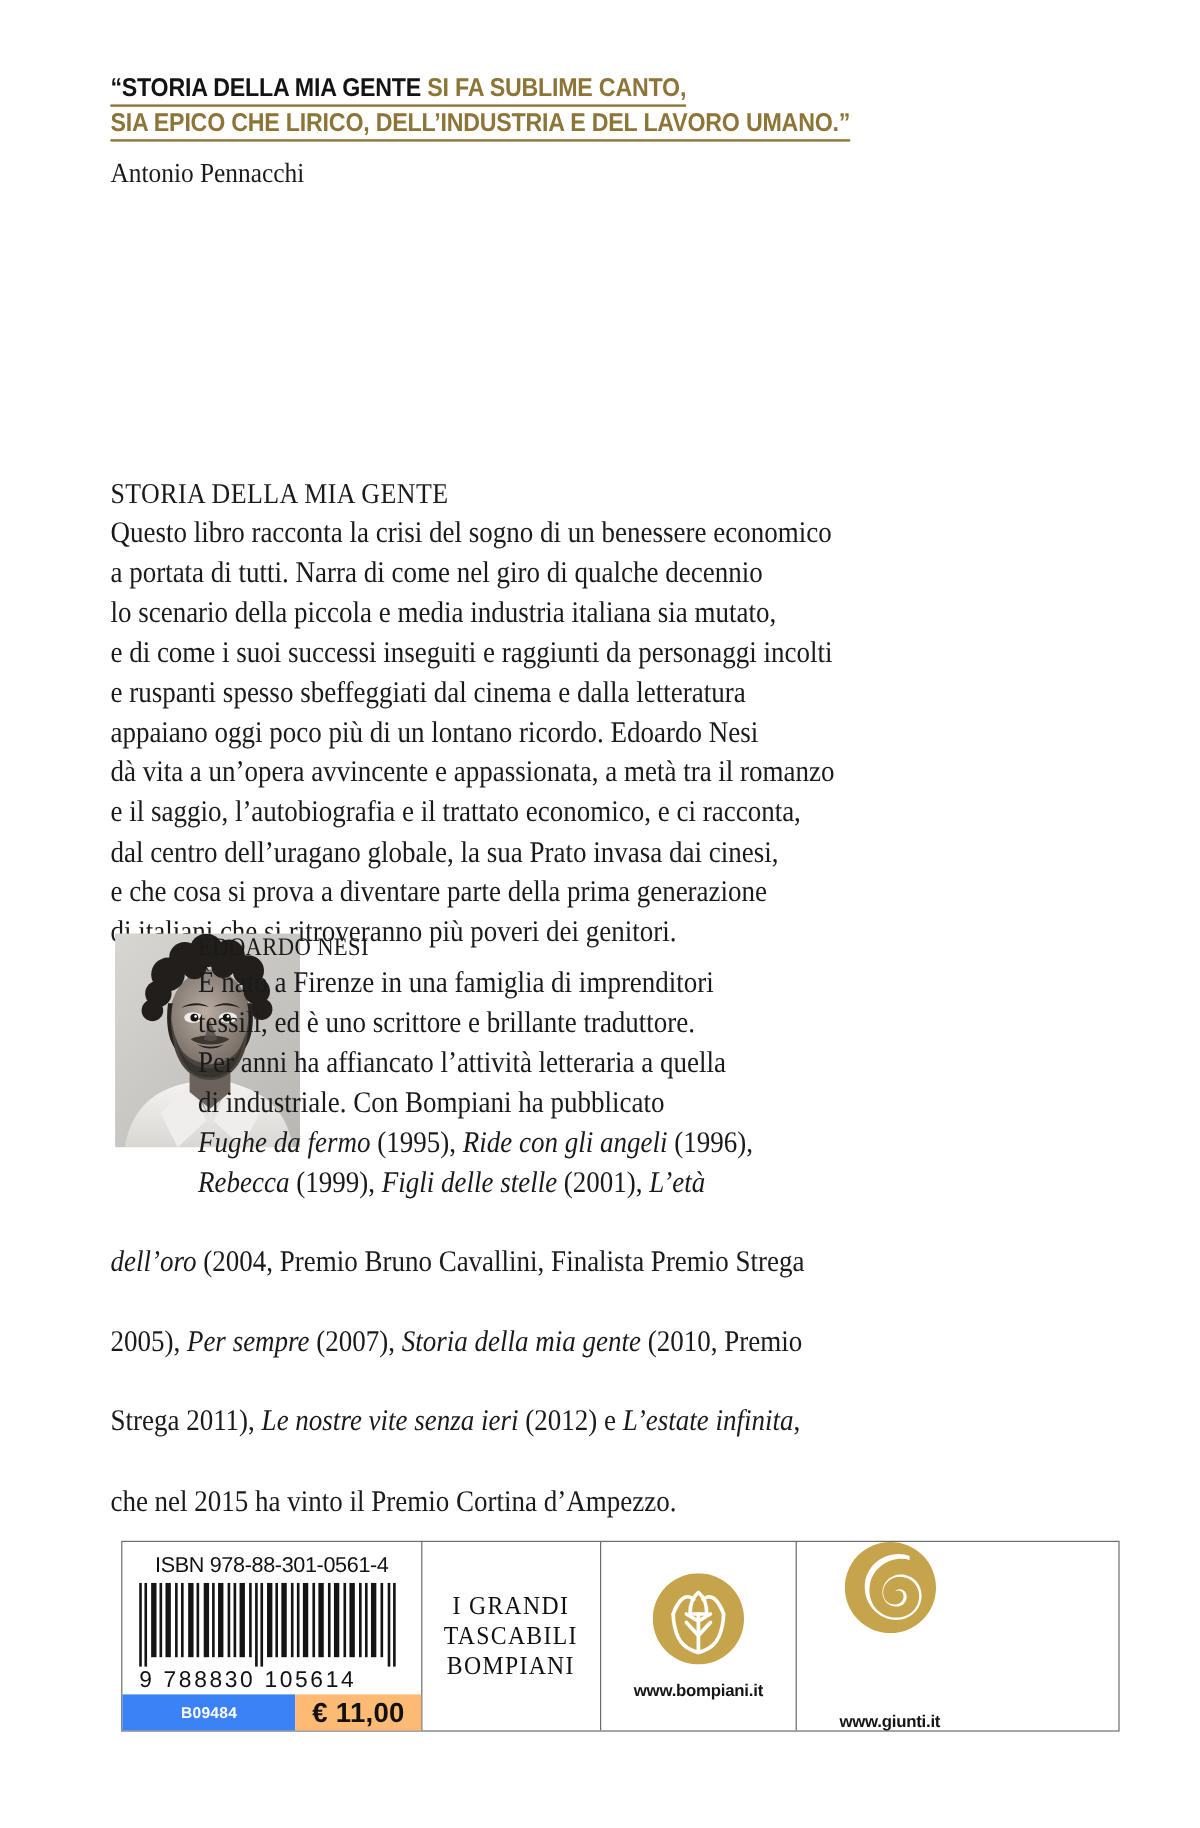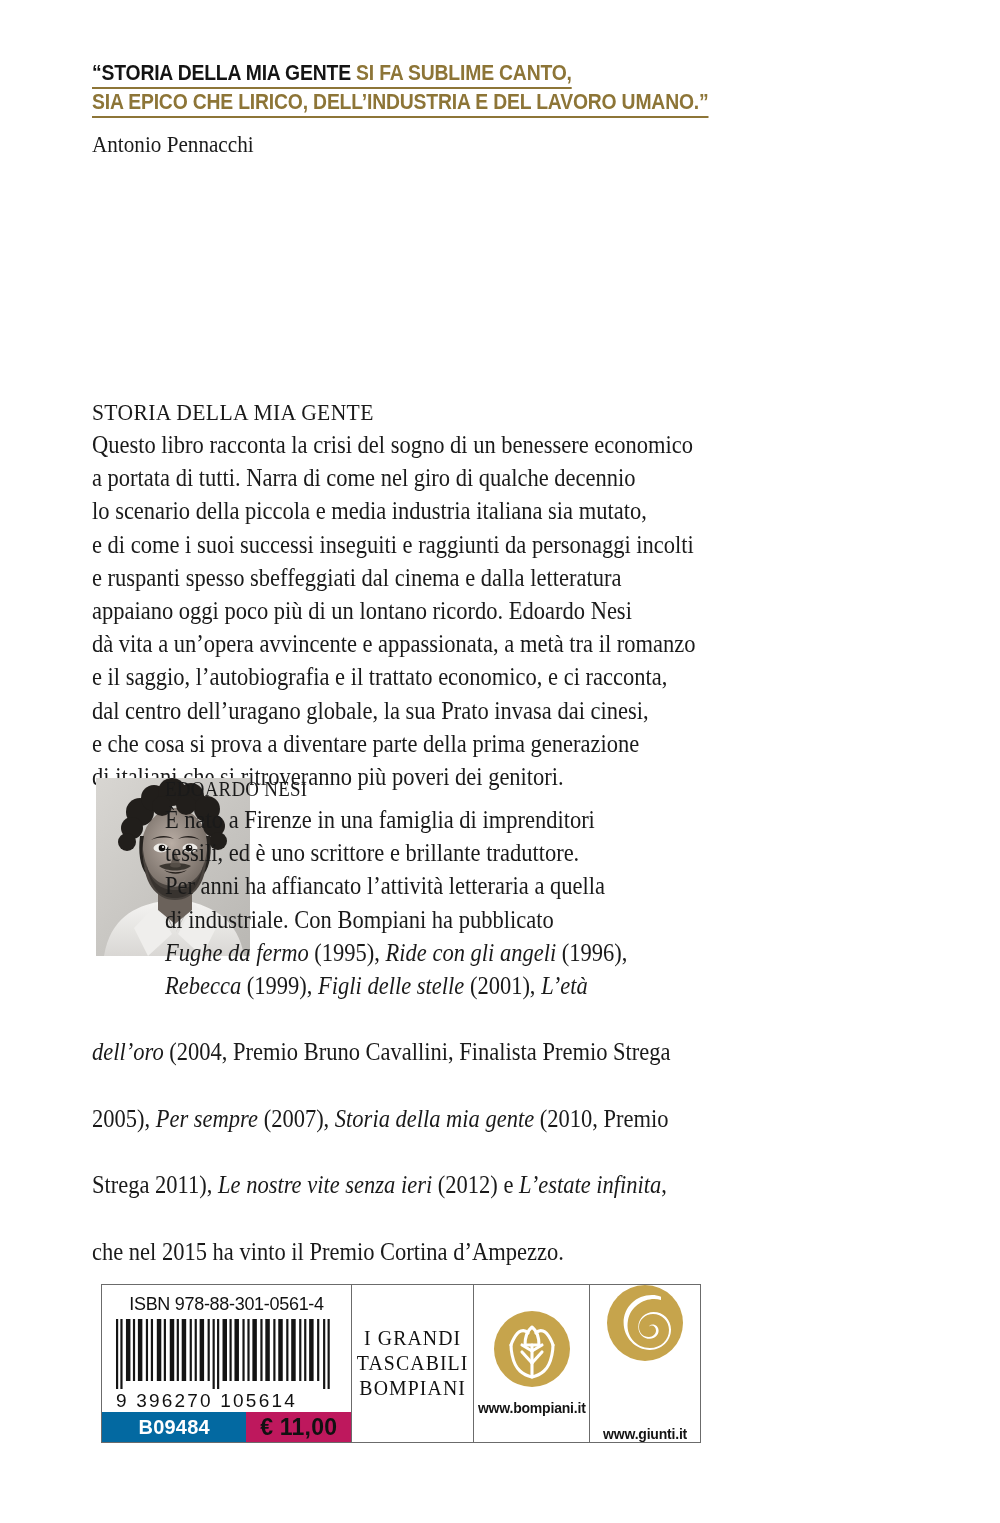--- a/index.html
+++ b/index.html
@@ -161,21 +161,21 @@
     display: block;
     transform: scaleX(0.92);
     transform-origin: left center;
   }
 
   
   .bottom-box {
     position: absolute;
     left: 101px;
     top: 1284px;
-    width: 600px;
+    width: 832px;
     height: 159px;
     border: 1.2px solid #6b6b6b;
     box-sizing: border-box;
     display: flex;
   }
   .cell {
     box-sizing: border-box;
     position: relative;
   }
   .cell-barcode {
@@ -229,33 +229,33 @@
     color: #111;
     margin-top: 1px;
     padding-left: 2px;
   }
   .price-row {
     display: flex;
     height: 39px;
     border-top: 0;
   }
   .code-cell {
-    background: #0369a1;
+    background: #3b82f6;
     color: #ffffff;
     flex: 1 1 58%;
     display: flex;
     align-items: center;
     justify-content: center;
     font-family: "Liberation Sans", sans-serif;
     font-weight: bold;
-    font-size: 20px;
+    font-size: 13px;
     letter-spacing: 0.2px;
   }
   .price-cell {
-    background: #be185d;
+    background: #fdba74;
     color: #111;
     flex: 1 1 42%;
     display: flex;
     align-items: center;
     justify-content: center;
     font-family: "Liberation Sans", sans-serif;
     font-weight: bold;
     font-size: 23px;
     letter-spacing: 0.2px;
   }
@@ -442,21 +442,21 @@
           <rect x="173" y="0" width="2.2" height="62"></rect>
           <rect x="178" y="0" width="4.5" height="62"></rect>
           <rect x="186" y="0" width="2.2" height="62"></rect>
           <rect x="191" y="0" width="2.2" height="62"></rect>
           <rect x="196" y="0" width="4.5" height="62"></rect>
           <rect x="204" y="0" width="2.2" height="62"></rect>
           <rect x="210" y="0" width="2.2" height="70"></rect>
           <rect x="214.5" y="0" width="2.2" height="70"></rect>
         </g>
       </svg>
-      <div class="barcode-digits">9 396270 105614</div>
+      <div class="barcode-digits">9 788830 105614</div>
     </div>
     <div class="price-row">
       <div class="code-cell">B09484</div>
       <div class="price-cell">€ 11,00</div>
     </div>
   </div>
 
   <div class="cell cell-imprint">
     <div class="imprint-text">
       <span>I GRANDI</span><br>

